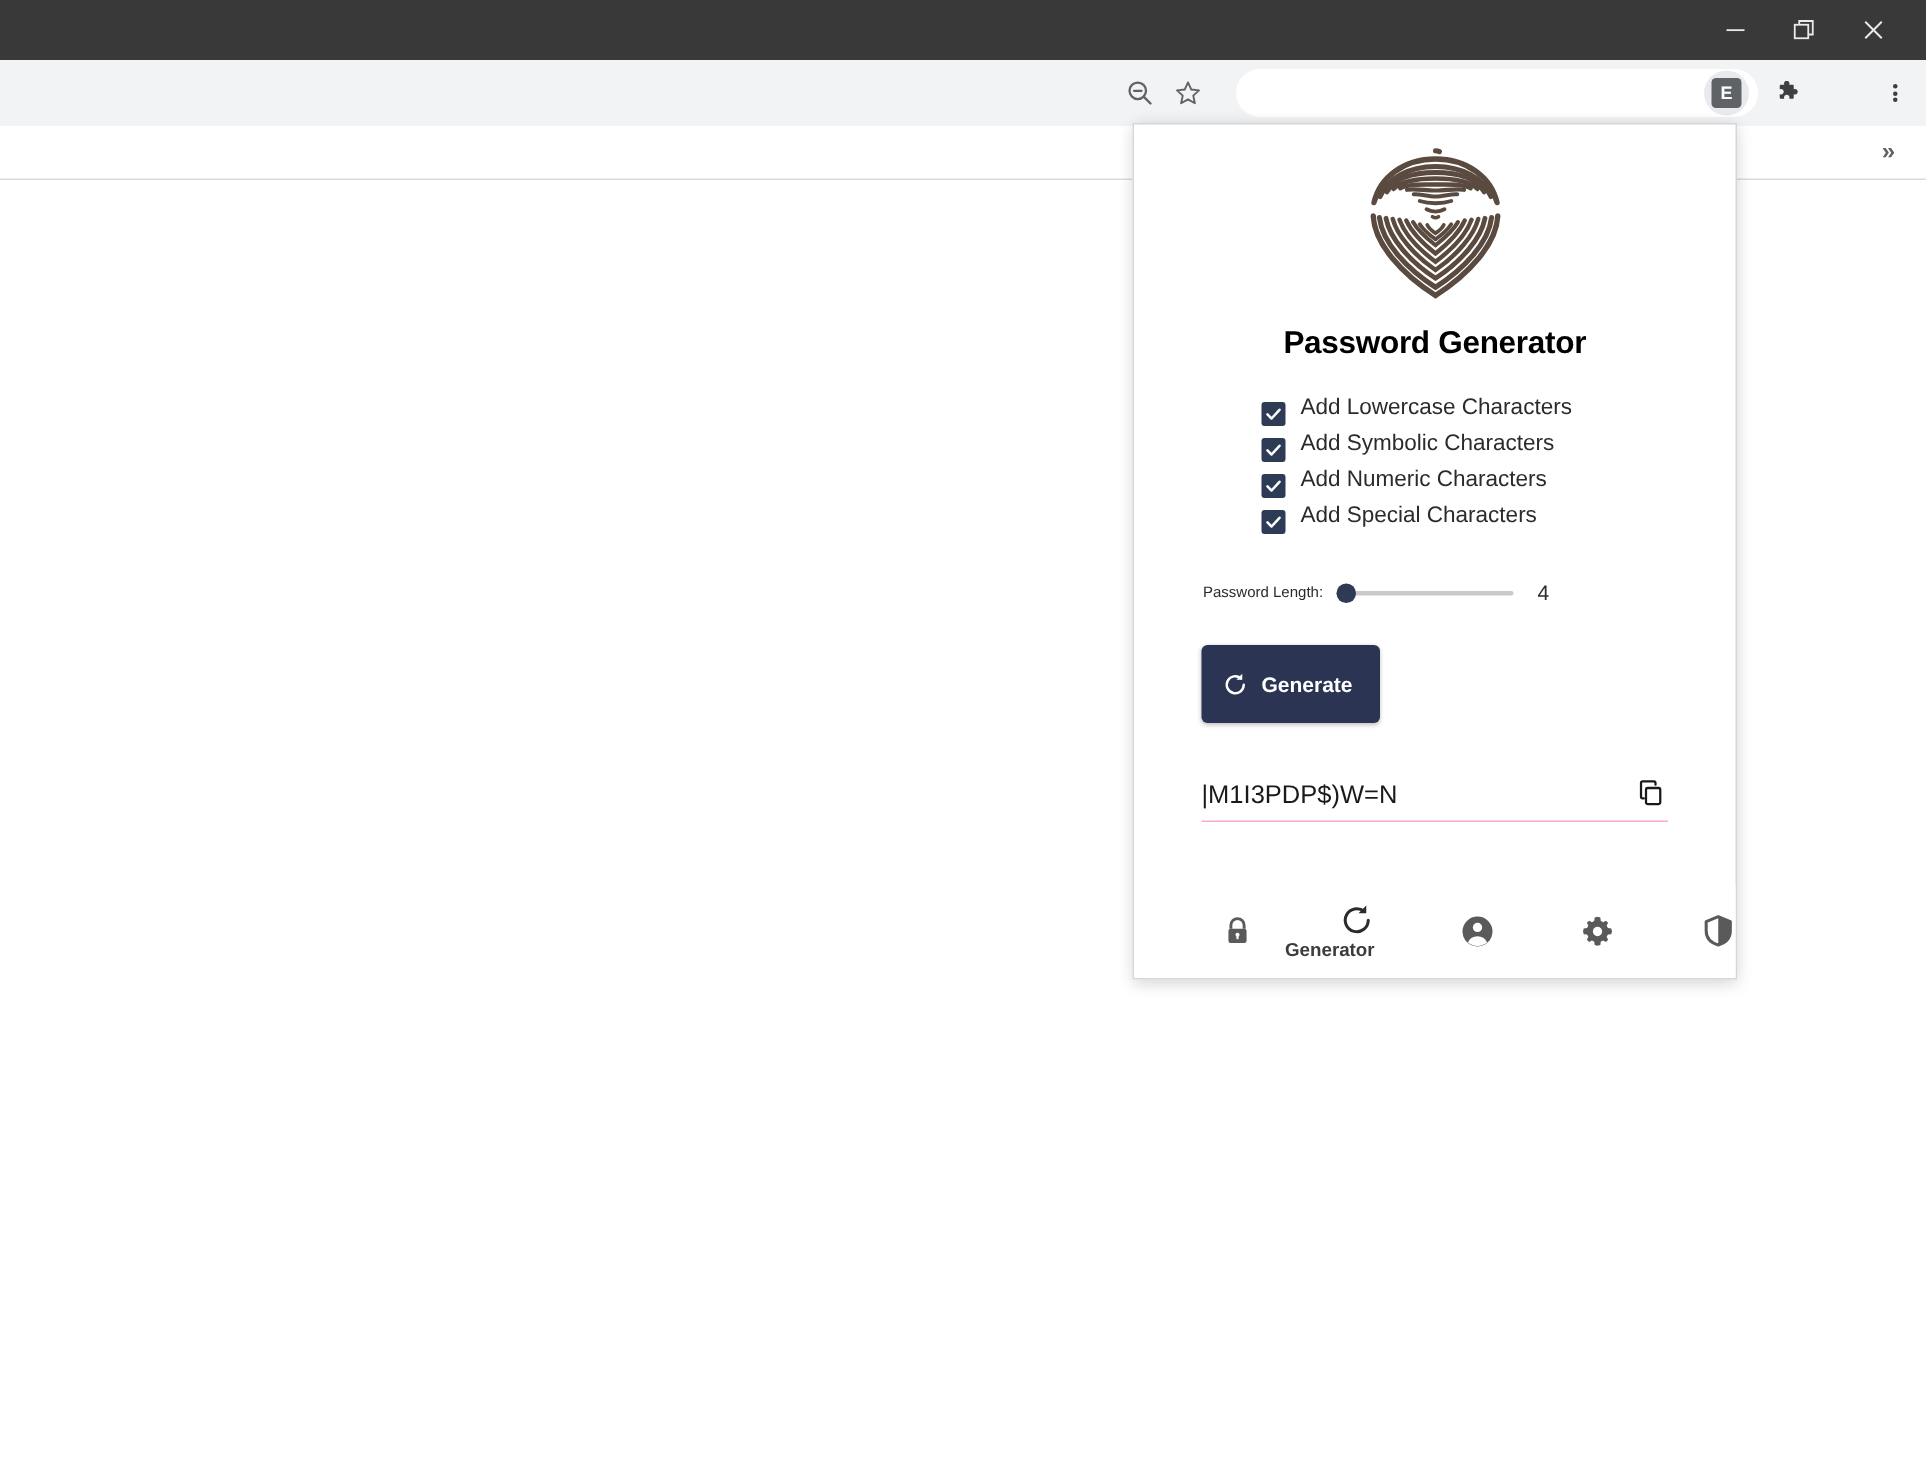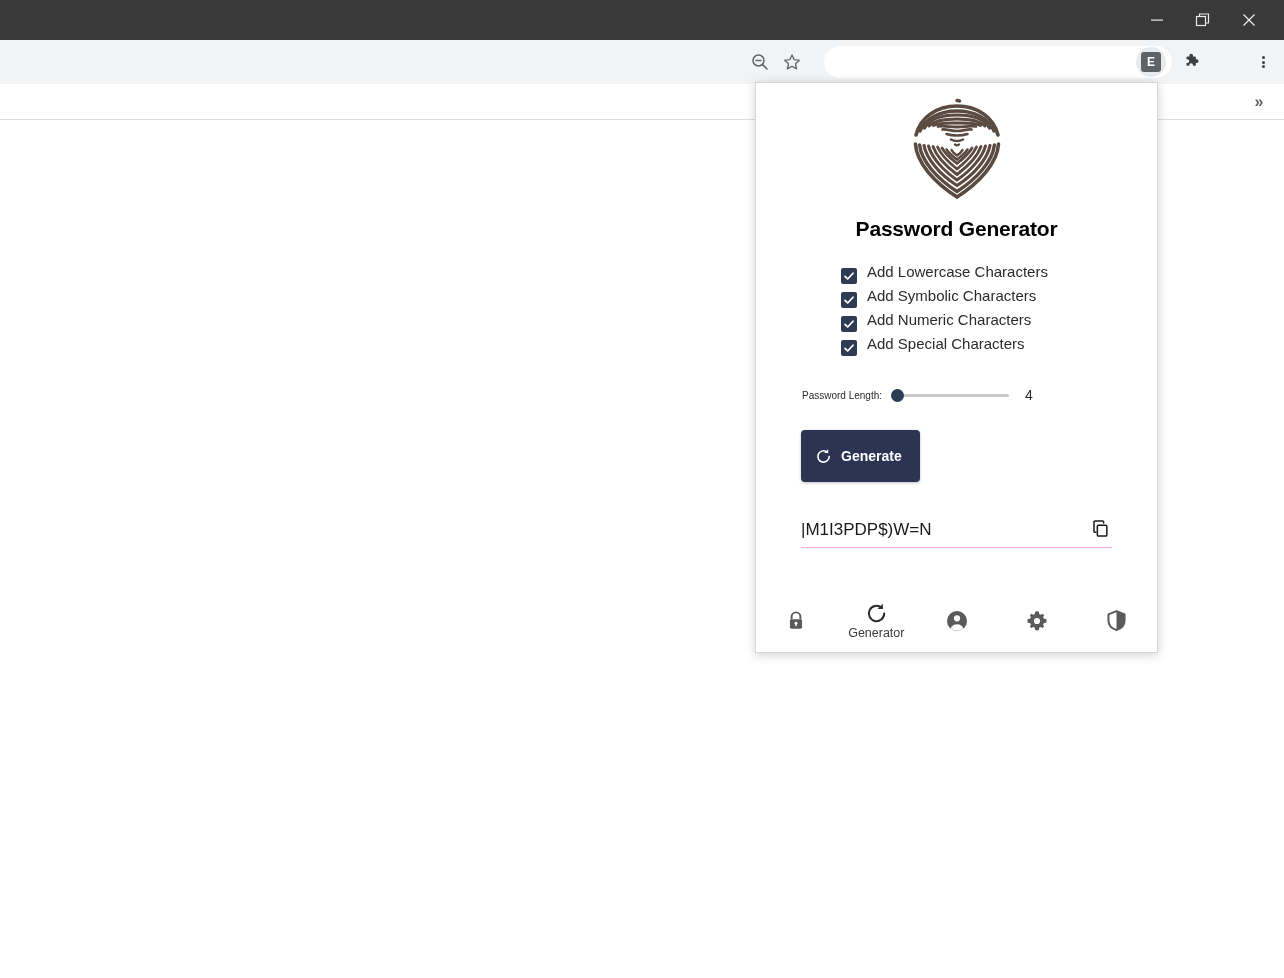--- a/index.html
+++ b/index.html
@@ -283,24 +283,25 @@
     flex: 0 0 62px;
     display: flex;
     align-items: center;
     background: #ffffff;
   }
   .nav-item {
     flex: 1 1 0;
     height: 62px;
     display: flex;
     flex-direction: column;
-    align-items: center;
+    align-items: flex-end;
     justify-content: center;
     cursor: pointer;
     color: #5a5a5a;
+    font-weight: bold;
   }
   .nav-item svg { display: block; }
   .nav-label {
     font-size: 12.5px;
     color: #3c3c3c;
     margin-top: 1px;
     line-height: 14px;
   }
   .nav-item.has-label { justify-content: center; }
 </style>

